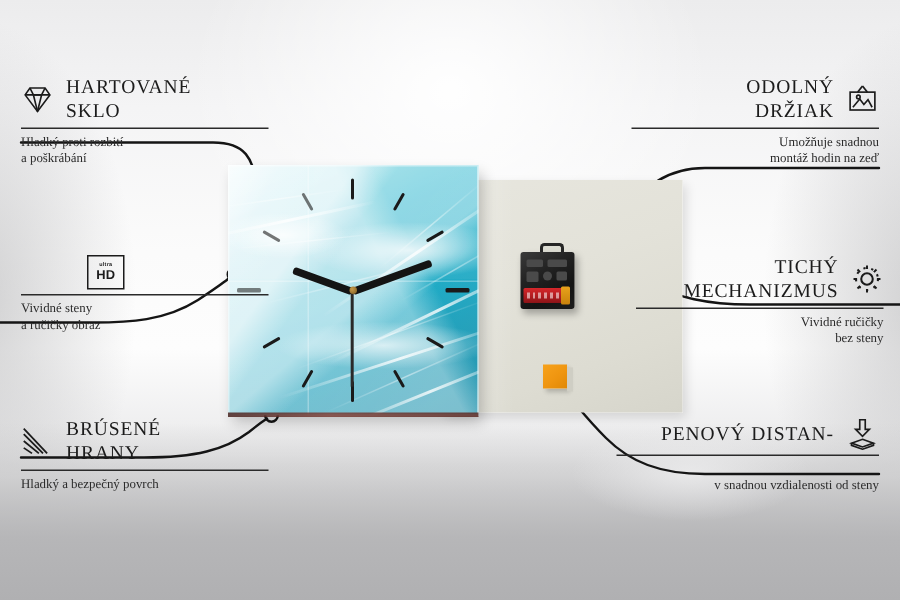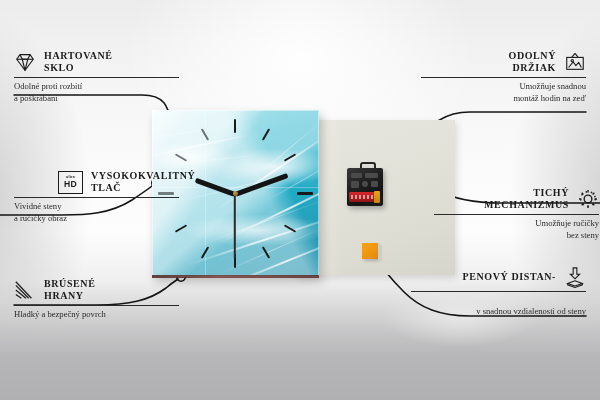--- a/index.html
+++ b/index.html
@@ -84,21 +84,21 @@
   .hand-sec{position:absolute;background:#2a2a2a;transform-origin:0% 50%;}
   .hub{position:absolute;left:233px;top:191px;width:5px;height:5px;border-radius:50%;
     background:radial-gradient(circle at 35% 35%,#c89a4a,#7a5a20);}
 
   
   .feat{position:absolute;width:165px;}
   .feat.left{text-align:left;}
   .feat.right{text-align:right;}
   .feat-head{display:flex;align-items:center;gap:8px;}
   .feat.right .feat-head{flex-direction:row-reverse;}
-  .feat-title{font-family:"Liberation Serif",serif;font-weight:bold;font-size:10px;
+  .feat-title{font-family:"Liberation Serif",serif;font-weight:normal;font-size:13px;
     letter-spacing:.6px;line-height:1.22;color:#1b1b1b;text-transform:uppercase;}
   .feat-rule{height:1px;background:#2a2a2a;margin:3px 0 3px 0;}
   .feat-desc{font-family:"Liberation Serif",serif;font-size:8.6px;line-height:1.32;color:#2b2b2b;}
 
   .icon{flex:0 0 auto;width:22px;height:22px;color:#1b1b1b;}
   .icon svg{display:block;width:22px;height:22px;}
   .hd-badge{flex:0 0 auto;width:23px;height:21px;border:1.3px solid #1b1b1b;
     display:flex;flex-direction:column;align-items:center;justify-content:center;line-height:1;margin-left:44px;}
   .hd-badge .u{font-family:"Liberation Sans",sans-serif;font-size:3.6px;font-weight:bold;letter-spacing:.2px;color:#1b1b1b;}
   .hd-badge .h{font-family:"Liberation Sans",sans-serif;font-size:8.6px;font-weight:bold;letter-spacing:.2px;color:#1b1b1b;margin-top:.5px;}
@@ -212,34 +212,30 @@
           <path d="M9 9 L15 9"></path>
         </svg>
       </span>
       <span class="feat-title">
         <span>HARTOVANÉ</span><br>
         <span>SKLO</span>
       </span>
     </div>
     <div class="feat-rule"></div>
     <div class="feat-desc">
-      <span>Odolné proti rozbití</span><br>
+      <span>Hladký proti rozbití</span><br>
       <span>a poškrábání</span>
     </div>
   </div>
 
   <div class="feat left" style="left:14px;top:170px;">
     <div class="feat-head">
       <span class="hd-badge">
         <span class="u">ultra</span>
         <span class="h">HD</span>
-      </span>
-      <span class="feat-title">
-        <span>VYSOKOKVALITNÝ</span><br>
-        <span>TLAČ</span>
       </span>
     </div>
     <div class="feat-rule"></div>
     <div class="feat-desc">
       <span>Vividné steny</span><br>
       <span>a ručičky obraz</span>
     </div>
   </div>
 
   <div class="feat right" style="left:421px;top:50px;">
@@ -279,43 +275,43 @@
         <span>BRÚSENÉ</span><br>
         <span>HRANY</span>
       </span>
     </div>
     <div class="feat-rule"></div>
     <div class="feat-desc">
       <span>Hladký a bezpečný povrch</span>
     </div>
   </div>
 
-  <div class="feat right" style="left:434px;top:170px;margin-top:17px;">
+  <div class="feat right" style="left:424px;top:170px;">
     <div class="feat-head">
       <span class="icon">
         <svg viewBox="0 0 24 24" fill="none" stroke="currentColor" stroke-width="1.5">
           <circle cx="12" cy="12" r="4.2"></circle>
           <path d="M12 2.2 v2.6 M12 19.2 v2.6 M2.2 12 h2.6 M19.2 12 h2.6
                    M5.1 5.1 l1.9 1.9 M17 17 l1.9 1.9 M18.9 5.1 l-1.9 1.9 M7 17 l-1.9 1.9"></path>
           <circle cx="12" cy="12" r="8" stroke-dasharray="1.6 4.2"></circle>
         </svg>
       </span>
       <span class="feat-title">
         <span>TICHÝ</span><br>
         <span>MECHANIZMUS</span>
       </span>
     </div>
     <div class="feat-rule"></div>
     <div class="feat-desc">
-      <span>Umožňuje ručičky</span><br>
+      <span>Vividné ručičky</span><br>
       <span>bez steny</span>
     </div>
   </div>
 
-  <div class="feat right" style="left:411px;top:266px;width:175px;">
+  <div class="feat right" style="left:411px;top:278px;width:175px;">
     <div class="feat-head">
       <span class="icon">
         <svg viewBox="0 0 24 24" fill="none" stroke="currentColor" stroke-width="1.2">
           <path d="M10 2 h4 v7 h3 l-5 5 l-5 -5 h3 z"></path>
           <path d="M12 16.2 L20 19 L12 21.8 L4 19 Z"></path>
           <path d="M4 19 v1.6 L12 23.4 L20 20.6 V19"></path>
         </svg>
       </span>
       <span class="feat-title">
         <span>PENOVÝ DISTAN-</span><br>

